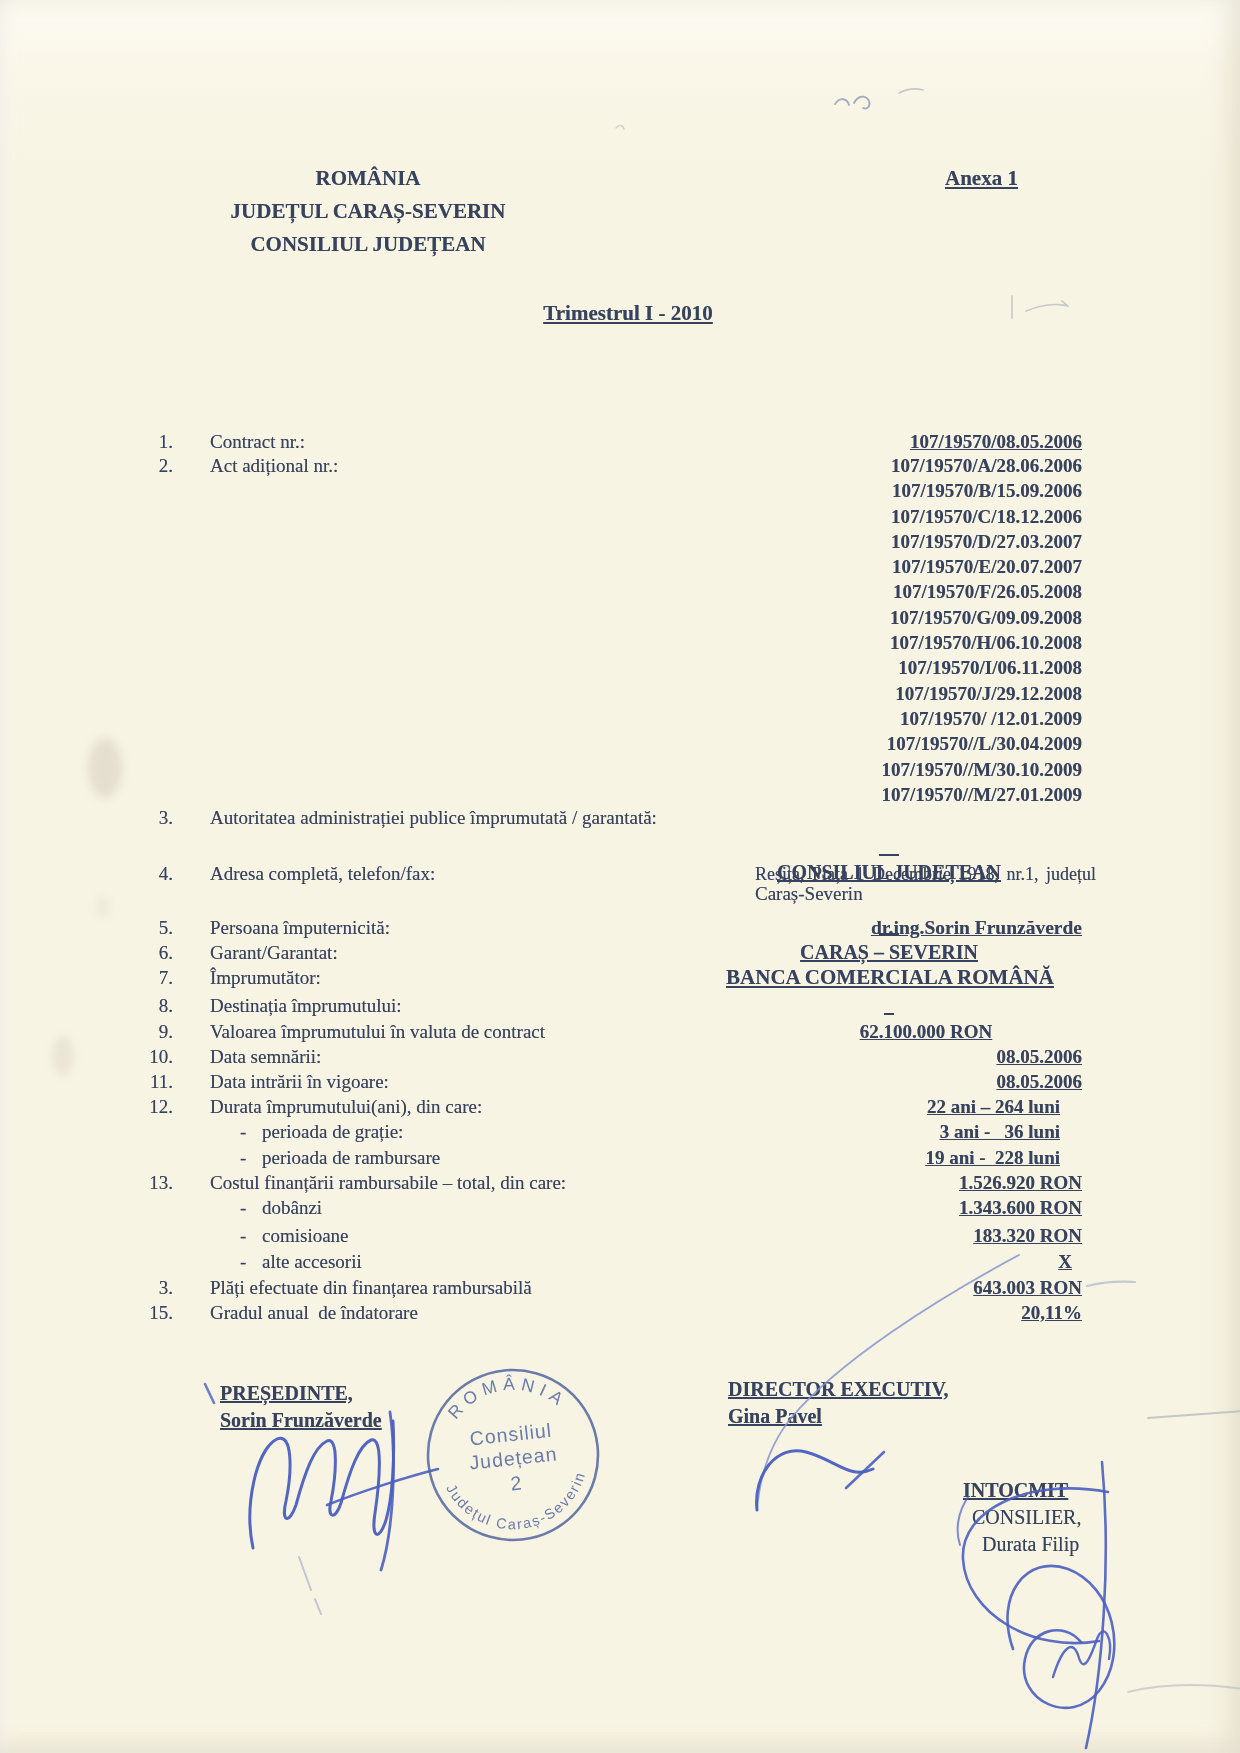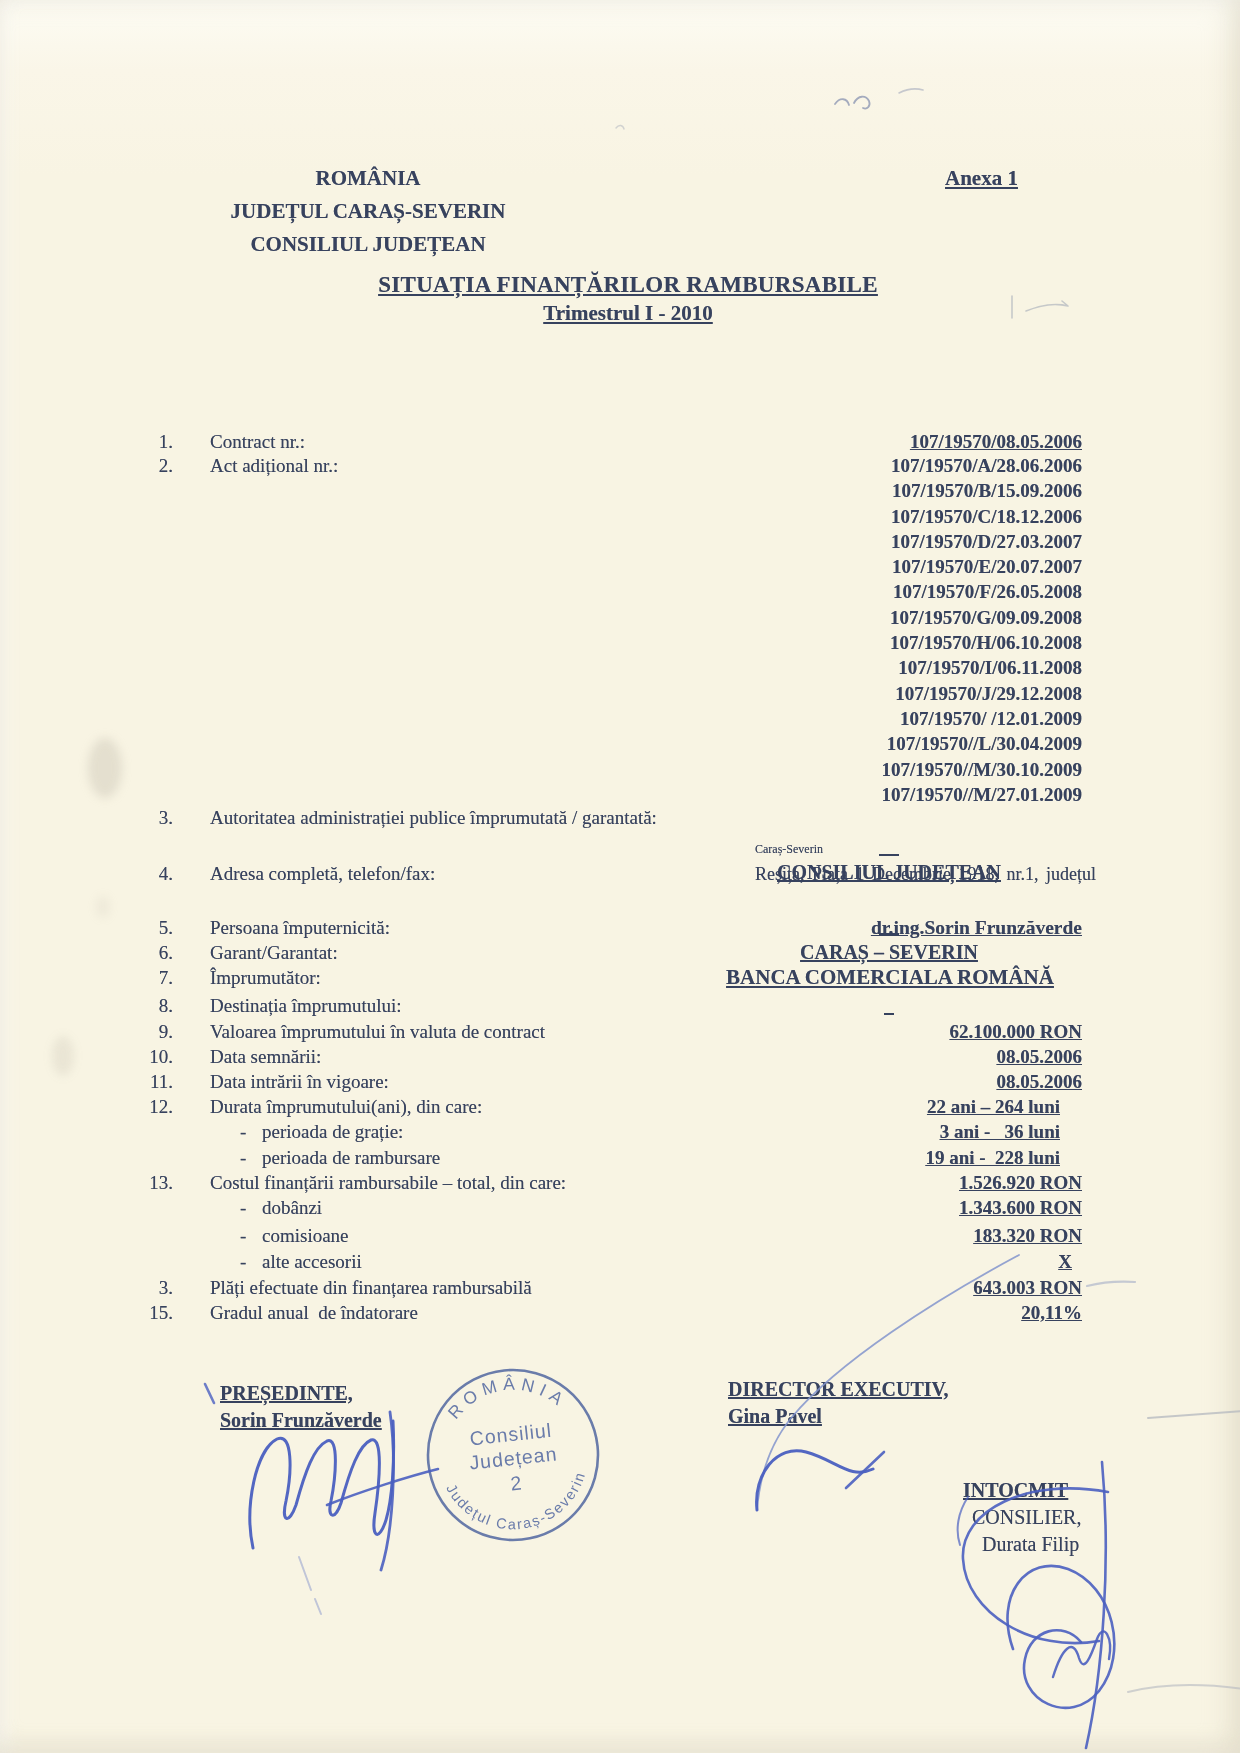--- a/index.html
+++ b/index.html
@@ -40,21 +40,20 @@
 
 <div class="page">
 
   <div class="header-block soft">
     <div>ROMÂNIA</div>
     <div>JUDEȚUL CARAȘ-SEVERIN</div>
     <div>CONSILIUL JUDEȚEAN</div>
   </div>
   <div class="abs b fs21 soft" style="left:945px; top:165px;">Anexa 1</div>
 
-  <div class="abs b fs23 soft center" style="left:16px; top:271px; width:1224px;">SITUAȚIA FINANȚĂRILOR RAMBURSABILE</div>
   <div class="abs b fs21 soft center" style="left:16px; top:300px; width:1224px;">Trimestrul I - 2010</div>
 
 
   <div class="abs fs19 soft num" style="left:129px; top:430px;">1.</div>
   <div class="abs fs19 soft" style="left:210px; top:430px;">Contract nr.:</div>
   <div class="abs fs19 soft b val-r" style="right:158px; top:430px;">107/19570/08.05.2006</div>
 
   <div class="abs fs19 soft num" style="left:129px; top:454px;">2.</div>
   <div class="abs fs19 soft" style="left:210px; top:454px;">Act adițional nr.:</div>
   <div class="amendments soft" style="right:158px; top:453px;"><div>107/19570/A/28.06.2006</div><div>107/19570/B/15.09.2006</div><div>107/19570/C/18.12.2006</div><div>107/19570/D/27.03.2007</div><div>107/19570/E/20.07.2007</div><div>107/19570/F/26.05.2008</div><div>107/19570/G/09.09.2008</div><div>107/19570/H/06.10.2008</div><div>107/19570/I/06.11.2008</div><div>107/19570/J/29.12.2008</div><div>107/19570/ /12.01.2009</div><div>107/19570//L/30.04.2009</div><div>107/19570//M/30.10.2009</div><div>107/19570//M/27.01.2009</div></div>
@@ -62,40 +61,40 @@
   <div class="abs fs19 soft num" style="left:129px; top:806px;">3.</div>
   <div class="abs fs19 soft" style="left:210px; top:806px;">Autoritatea administrației publice împrumutată / garantată:</div>
   <div class="abs b fs20 soft center" style="left:690px; top:806px; width:398px; line-height:26.5px;">
     <div>CONSILIUL JUDEȚEAN</div>
     <div>CARAȘ – SEVERIN</div>
   </div>
 
   <div class="abs fs19 soft num" style="left:129px; top:862px;">4.</div>
   <div class="abs fs19 soft" style="left:210px; top:862px;">Adresa completă, telefon/fax:</div>
   <div class="abs soft" style="left:755px; top:863px; font-size:18px; word-spacing:3px;">Reșița, Piața 1 Decembrie 1918, nr.1, județul</div>
-  <div class="abs soft" style="left:755px; top:842px; font-size:12px;">Caraș-Severin</div>
+  <div class="abs soft" style="left:755px; top:882px; font-size:19px;">Caraș-Severin</div>
 
   <div class="abs fs19 soft num" style="left:129px; top:916px;">5.</div>
   <div class="abs fs19 soft" style="left:210px; top:916px;">Persoana împuternicită:</div>
   <div class="abs fs19 soft b val-r" style="right:158px; top:916px; font-size:19.5px;">dr.ing.Sorin Frunzăverde</div>
 
   <div class="abs fs19 soft num" style="left:129px; top:941px;">6.</div>
   <div class="abs fs19 soft" style="left:210px; top:941px;">Garant/Garantat:</div>
   <div class="abs fs19 soft b center" style="left:690px; top:941px; width:430px;">-</div>
 
   <div class="abs fs19 soft num" style="left:129px; top:966px;">7.</div>
   <div class="abs fs19 soft" style="left:210px; top:966px;">Împrumutător:</div>
   <div class="abs b soft center" style="left:680px; top:964px; width:420px; font-size:21px;">BANCA COMERCIALA ROMÂNĂ</div>
 
   <div class="abs fs19 soft num" style="left:129px; top:994px;">8.</div>
   <div class="abs fs19 soft" style="left:210px; top:994px;">Destinația împrumutului:</div>
 
   <div class="abs fs19 soft num" style="left:129px; top:1020px;">9.</div>
   <div class="abs fs19 soft" style="left:210px; top:1020px;">Valoarea împrumutului în valuta de contract</div>
-  <div class="abs fs19 soft b center" style="left:770px; top:1020px; width:312px;text-align:right;">62.100.000 RON</div>
+  <div class="abs fs19 soft b center" style="left:770px; top:1020px; width:312px;">62.100.000 RON</div>
 
   <div class="abs fs19 soft num" style="left:129px; top:1045px;">10.</div>
   <div class="abs fs19 soft" style="left:210px; top:1045px;">Data semnării:</div>
   <div class="abs fs19 soft b val-r" style="right:158px; top:1045px;">08.05.2006</div>
 
   <div class="abs fs19 soft num" style="left:129px; top:1070px;">11.</div>
   <div class="abs fs19 soft" style="left:210px; top:1070px;">Data intrării în vigoare:</div>
   <div class="abs fs19 soft b val-r" style="right:158px; top:1070px;">08.05.2006</div>
 
   <div class="abs fs19 soft num" style="left:129px; top:1095px;">12.</div>

